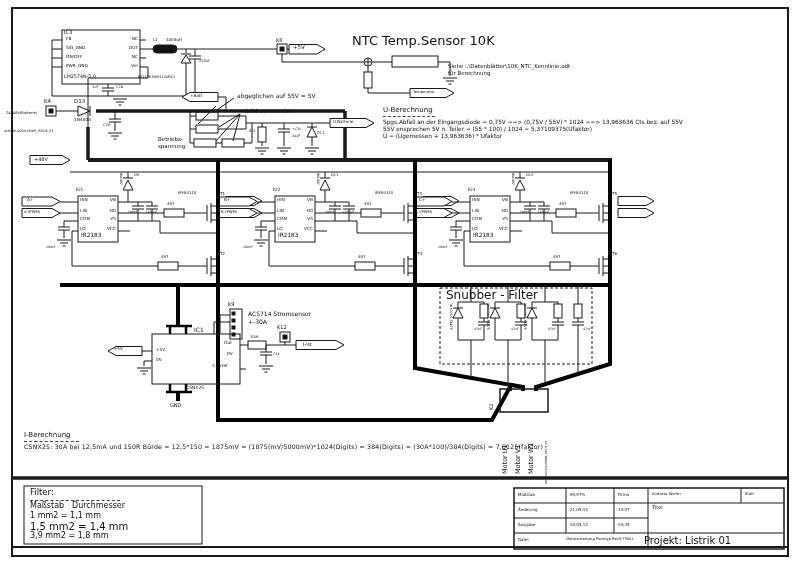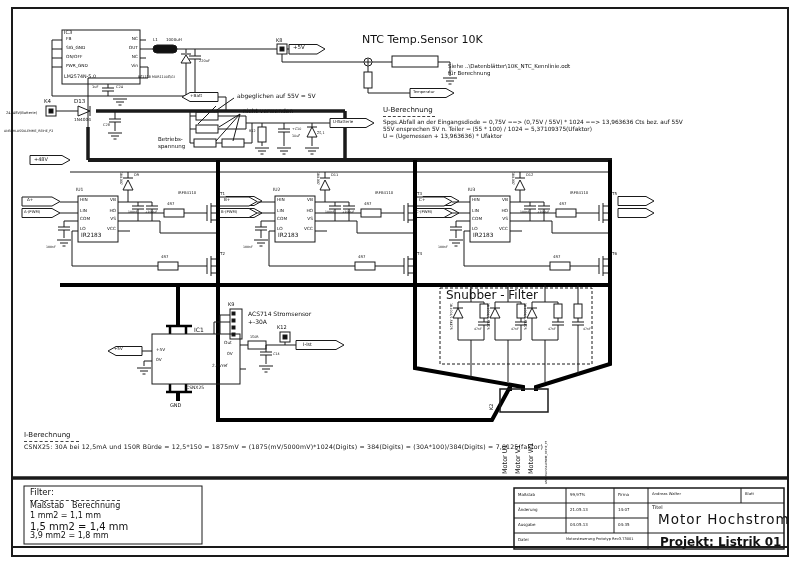--- a/index.html
+++ b/index.html
@@ -362,21 +362,21 @@
 <span class="t" style="left:64px;top:74px;font-size:4.8px">LM2574N-5.0</span>
 <span class="t" style="left:92px;top:86px;font-size:3.5px">1uF</span>
 <span class="t" style="left:116px;top:86px;font-size:3.5px">C24</span>
 <span class="t" style="left:153px;top:38px;font-size:4px">L1</span>
 <span class="t" style="left:166px;top:38px;font-size:4px">1000uH</span>
 <span class="t" style="left:199px;top:60px;font-size:3.5px">220uF</span>
 <span class="t" style="left:138px;top:76px;font-size:3.3px">BE115B MUR1100E/GI</span>
 
 <span class="t" style="left:276px;top:38px;font-size:5px">K8</span>
 <span class="t" style="left:293px;top:45px;font-size:5.5px">+5V</span>
-<span class="t" style="left:362px;top:34px;font-size:11px">NTC Temp.Sensor 10K</span>
+<span class="t" style="left:352px;top:34px;font-size:13px">NTC Temp.Sensor 10K</span>
 <span class="t" style="left:448px;top:64px;font-size:5.5px">Siehe ..\Datenblätter\10K_NTC_Kennlinie.odt</span>
 <span class="t" style="left:448px;top:71px;font-size:5.5px">für Berechnung</span>
 <span class="t" style="left:413px;top:90px;font-size:3.8px">Temperatur</span>
 
 <span class="t" style="left:44px;top:99px;font-size:5.5px">K4</span>
 <span class="t" style="left:74px;top:99px;font-size:5.5px">D13</span>
 <span class="t" style="left:74px;top:118px;font-size:4.3px">1N4004</span>
 <span class="t" style="left:6px;top:112px;font-size:3.6px">24..48V(Batterie)</span>
 <span class="t" style="left:4px;top:130px;font-size:3.2px">ANSCHLUSSKLEMME_REIHE_P2</span>
 <span class="t" style="left:34px;top:157px;font-size:5px">+48V</span>
@@ -506,35 +506,34 @@
 <span class="t vt" style="left:528px;top:414px;height:60px;font-size:6.5px">Motor W1</span>
 <span class="t vt" style="left:545px;top:414px;height:70px;font-size:2.8px">ANSCHLUSSKLEMME_REIHE_P3</span>
 
 <span class="t" style="left:24px;top:432px;font-size:7px">I-Berechnung</span>
 <div class="dash" style="left:24px;top:441px;width:55px"></div>
 <span class="t" style="left:24px;top:444px;font-size:6.2px;letter-spacing:0.2px">CSNX25: 30A bei 12,5mA und 150R Bürde = 12,5*150 = 1875mV = (1875(mV/5000mV)*1024(Digits) = 384(Digits)  = (30A*100)/384(Digits) = 7,8125(faktor)</span>
 
 <span class="t" style="left:30px;top:488px;font-size:8.5px">Filter:</span>
 <div class="dash" style="left:30px;top:500px;width:90px"></div>
 <span class="t" style="left:30px;top:502px;font-size:8px">Maßstab</span>
-<span class="t" style="left:72px;top:502px;font-size:8px">Berechnung</span>
+<span class="t" style="left:72px;top:502px;font-size:8px">Durchmesser</span>
 <span class="t" style="left:30px;top:512px;font-size:8px">1 mm2 = 1,1 mm</span>
 <span class="t" style="left:30px;top:522px;font-size:10px">1,5 mm2 = 1,4 mm</span>
 <span class="t" style="left:30px;top:532px;font-size:8px">3,9 mm2 = 1,8 mm</span>
 
 <span class="t" style="left:518px;top:493px;font-size:4px">Maßstab</span>
 <span class="t" style="left:570px;top:493px;font-size:4px">99,97%</span>
 <span class="t" style="left:618px;top:493px;font-size:4px">Firma</span>
 <span class="t" style="left:518px;top:508px;font-size:4px">Änderung</span>
 <span class="t" style="left:570px;top:508px;font-size:4px">21.05.13</span>
 <span class="t" style="left:618px;top:508px;font-size:4px">14:07</span>
 <span class="t" style="left:518px;top:523px;font-size:4px">Ausgabe</span>
 <span class="t" style="left:570px;top:523px;font-size:4px">04.05.13</span>
 <span class="t" style="left:618px;top:523px;font-size:4px">04:35</span>
 <span class="t" style="left:518px;top:538px;font-size:4px">Datei</span>
 <span class="t" style="left:566px;top:538px;font-size:3.6px">Motorsteuerung Prototyp Rev3.T3001</span>
 <span class="t" style="left:652px;top:492px;font-size:3.8px">Andreas Walter</span>
 <span class="t" style="left:745px;top:492px;font-size:3.8px">Blatt</span>
 <span class="t" style="left:652px;top:505px;font-size:5px">Titel</span>
-<span class="t" style="left:658px;top:512px;font-size:13.5px;letter-spacing:1px">Motor Hochstrom</span>
-<span class="t" style="left:660px;top:536px;font-size:12px;font-weight:bold">Projekt: Listrik 01</span>
+<span class="t" style="left:644px;top:536px;font-size:10px;font-weight:normal">Projekt: Listrik 01</span>
 
 </div>
 
 </body></html>

